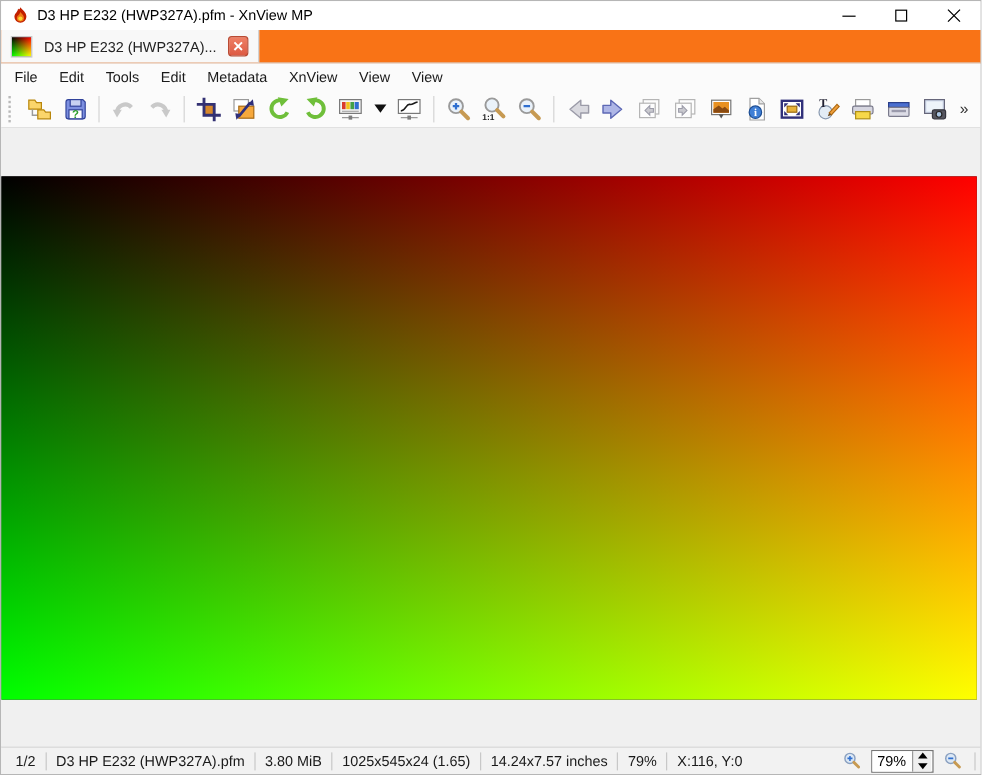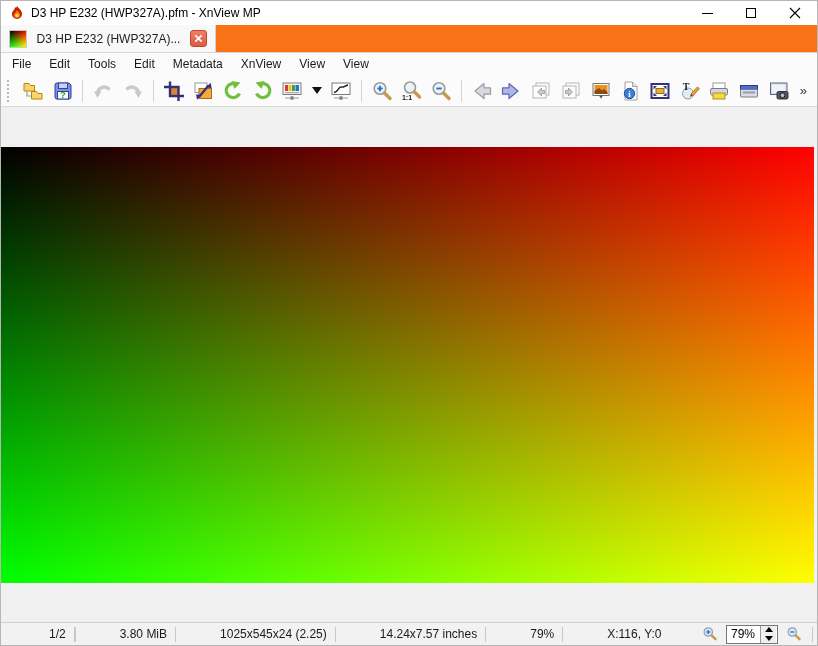--- a/index.html
+++ b/index.html
@@ -36,21 +36,21 @@
   .dd-arrow { width:0; height:0; border-left:5.5px solid transparent; border-right:5.5px solid transparent; border-top:7px solid #111; }
   .tsep { width:1px; height:22px; background:#d4d4d4; margin:0 5px; }
   .chevron { margin-left:auto; color:#333; font-size:13px; padding:0 6px; }
 
   
   .canvas { flex:1 1 auto; background:#f0f0f0; position:relative; overflow:hidden; }
   .gradient-image { position:absolute; left:0; top:40px; width:813px; height:436px; }
 
   
   .statusbar { height:23px; background:#f2f2f2; border-top:1px solid #cfcfcf; display:flex; align-items:center; padding:0 4px; flex:0 0 auto; font-size:12px; color:#1a1a1a; }
-  .sseg { padding:0 8px; white-space:nowrap;margin-left:36px; }
+  .sseg { padding:0 8px; white-space:nowrap; }
   .ssep { width:1px; height:15px; background:#c8c8c8; }
   .status-right { margin-left:auto; display:flex; align-items:center; }
   .zbtn { width:20px; height:20px; display:flex; align-items:center; justify-content:center; }
   .zbtn svg { width:16px; height:16px; }
   .spinbox { width:52px; height:19px; border:1px solid #767676; background:#fff; display:flex; margin:0 6px; }
   .spinbox input { width:33px; border:0; outline:0; font-family:"Liberation Sans",sans-serif; font-size:12px; padding:0 0 0 4px; }
   .spin-btns { width:16px; border-left:1px solid #999; background:#efefef; display:flex; flex-direction:column; }
   .spin-up,.spin-down { flex:1; display:flex; align-items:center; justify-content:center; }
   .tri-up { width:0; height:0; border-left:4px solid transparent; border-right:4px solid transparent; border-bottom:5px solid #000; }
   .tri-down { width:0; height:0; border-left:4px solid transparent; border-right:4px solid transparent; border-top:5px solid #000; }
@@ -306,24 +306,25 @@
     <span class="chevron">»</span>
   </div>
 
   <div class="canvas">
     <div class="gradient-image" style="background-image: linear-gradient(to right, rgb(0, 0, 0), rgb(255, 0, 0)), linear-gradient(rgb(0, 0, 0), rgb(0, 255, 0)); background-blend-mode: screen;"></div>
   </div>
 
   <div class="statusbar">
     <span class="sseg">1/2</span>
     <span class="ssep"></span>
+    <span class="sseg">D3 HP E232 (HWP327A).pfm</span>
     <span class="ssep"></span>
     <span class="sseg">3.80 MiB</span>
     <span class="ssep"></span>
-    <span class="sseg">1025x545x24 (2.25)</span>
+    <span class="sseg">1025x545x24 (1.65)</span>
     <span class="ssep"></span>
     <span class="sseg">14.24x7.57 inches</span>
     <span class="ssep"></span>
     <span class="sseg">79%</span>
     <span class="ssep"></span>
     <span class="sseg">X:116, Y:0</span>
 
     <div class="status-right">
       <div class="zbtn">
         <svg viewBox="0 0 16 16">

